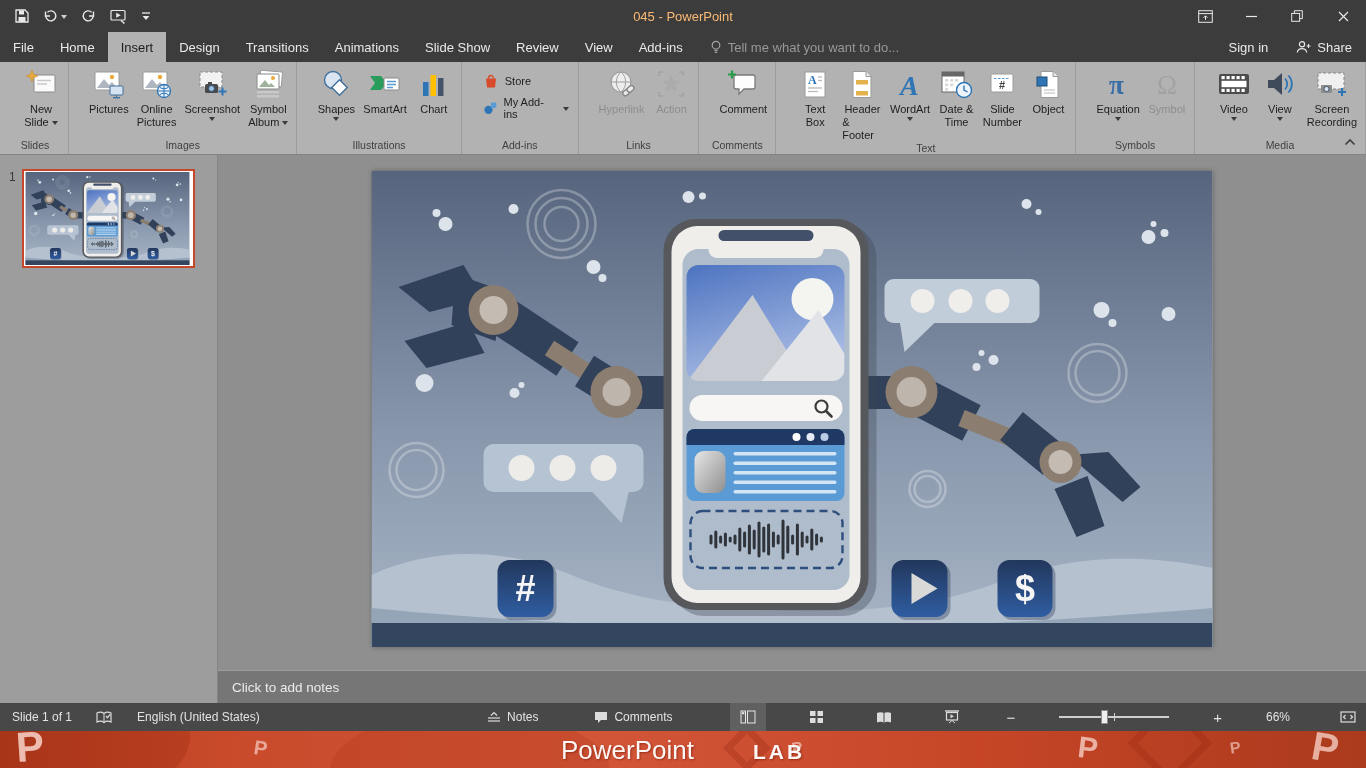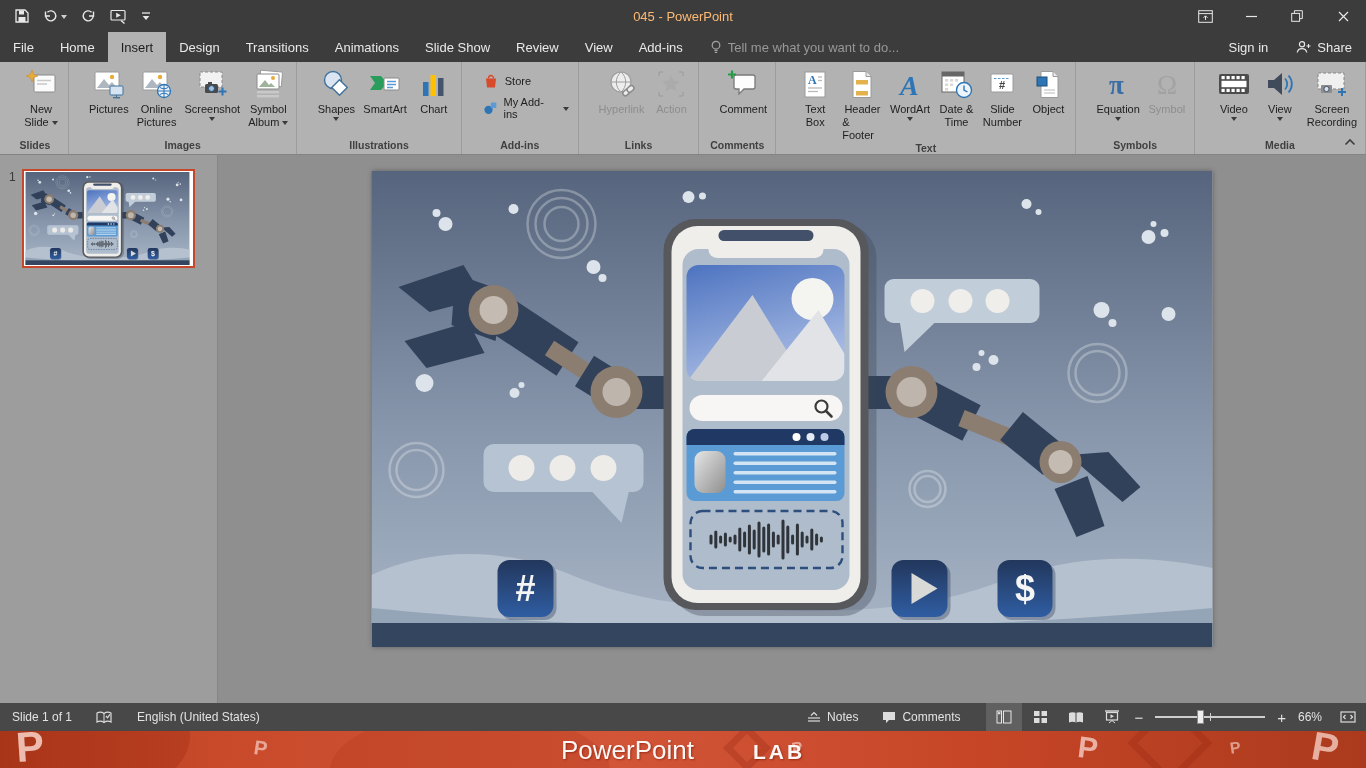--- a/index.html
+++ b/index.html
@@ -20,21 +20,21 @@
   .tab.active { background:#b2b2b2; color:#1d1d1d; }
   .tellme { display:flex; align-items:center; gap:6px; margin-left:14px; color:#989898; }
   .menu-right { margin-left:auto; display:flex; align-items:center; gap:28px; padding-right:14px;justify-content:center; }
   .share-btn { display:flex; align-items:center; gap:6px; }
 
   
   .ribbon { height:93px; background:#b2b2b2; display:flex; border-bottom:1px solid #838383; position:relative; padding-left:2px; }
   .group { display:flex; flex-direction:column; border-right:1px solid #9c9c9c; padding:1px 1px 0 1px; }
   .group-body { flex:1; display:flex; align-items:flex-start; padding:2px 3px 0 15px; }
   .group-body.col { flex-direction:column; justify-content:flex-start; gap:3px; padding-top:8px; }
-  .group-label { text-align:center; font-size:10.5px; color:#404040; padding:0 6px 3px 6px;font-weight:bold; }
+  .group-label { text-align:center; font-size:10.5px; color:#404040; padding:0 6px 3px 6px; }
   .bigbtn { display:flex; flex-direction:column; align-items:center; min-width:46px; padding:2px 4px 0 4px; }
   .bigbtn .icn { height:34px; display:flex; align-items:center; justify-content:center; }
   .lbl { display:flex; flex-direction:column; align-items:center; font-size:11px; color:#1e1e1e; line-height:13px; margin-top:2px; }
   .lbl .row { display:flex; align-items:center; }
   .cr { width:0; height:0; border:3.4px solid transparent; border-top:4px solid #3a3a3a; display:inline-block; margin-left:3px; position:relative; top:2px; }
   .cr.only { margin-left:0; top:1px; }
   .smallbtn { display:flex; align-items:center; gap:6px; font-size:11px; color:#1e1e1e; padding:2px 5px; }
   .dis .lbl, .dis.smallbtn { color:#8d8d8d; }
   .collapse-rib { position:absolute; right:10px; bottom:4px; }
 
@@ -47,21 +47,21 @@
   .thumb svg { display:block; width:165px; height:93px; }
   .editor { flex:1; display:flex; flex-direction:column; background:#8f8f8f; }
   .slide-area { flex:1; position:relative; }
   .slide-canvas { position:absolute; left:50%; top:16px; transform:translateX(-50%); width:841px; height:476px; box-shadow:0 0 5px rgba(0,0,0,.35); }
   .notes-pane { height:33px; background:#767676; border-top:1px solid #9e9e9e; display:flex; align-items:center; padding-left:14px; color:#ececec; font-size:13.5px; }
 
   
   .statusbar { height:28px; background:#484848; display:flex; align-items:center; color:#e3e3e3; font-size:12px; }
   .sb-left { display:flex; align-items:center; gap:0; }
   .sb-item { padding:0 12px; display:flex; align-items:center; gap:6px; height:43px; }
-  .sb-right { margin-left:auto; display:flex; align-items:center; }
+  .sb-right { margin-left:auto; display:flex; align-items:center;gap:32px; }
   .vw { width:36px; height:28px; display:flex; align-items:center; justify-content:center; }
   .vw.active { background:#606060; }
   .zoom-track { width:110px; height:2px; background:#cfcfcf; position:relative; margin:0 8px; }
   .zoom-tick { position:absolute; left:50%; top:-3px; width:1px; height:8px; background:#cfcfcf; }
   .zoom-thumb { position:absolute; left:38%; top:-6px; width:7px; height:14px; background:#efefef; border:1px solid #8a8a8a; }
   .zoom-sign { font-size:15px; padding:0 4px; color:#e3e3e3; }
   .zoom-pct { width:40px; text-align:center; }
 
   
   .banner { height:37px; position:relative; overflow:hidden;
@@ -793,20 +793,23 @@
                     <rect x="438.8" y="357.5" width="3" height="22" rx="1.5" fill="#2f333a"></rect>
                     <rect x="443.6" y="362.5" width="3" height="12" rx="1.5" fill="#2f333a"></rect>
                     <rect x="448.4" y="365.5" width="3" height="6" rx="1.5" fill="#2f333a"></rect>
                   </g>
               </g>
             </g>
           </g>
         </svg>
       </div>
     </div>
+    <div class="notes-pane">
+      <span>Click to add notes</span>
+    </div>
   </div>
 </div>
 
 <div class="statusbar">
   <div class="sb-left">
     <span class="sb-item">Slide 1 of 1</span>
     <span class="sb-item">
       <svg width="17" height="15" viewBox="0 0 17 15">
           <path d="M1 3 C3 2 6 2 8 3.4 C10 2 13 2 15 3 V12 C13 11 10 11 8 12.4 C6 11 3 11 1 12 Z" fill="none" stroke="#dcdcdc" stroke-width="1.2"></path>
           <path d="M8 3.4 V12.4" stroke="#dcdcdc"></path>

